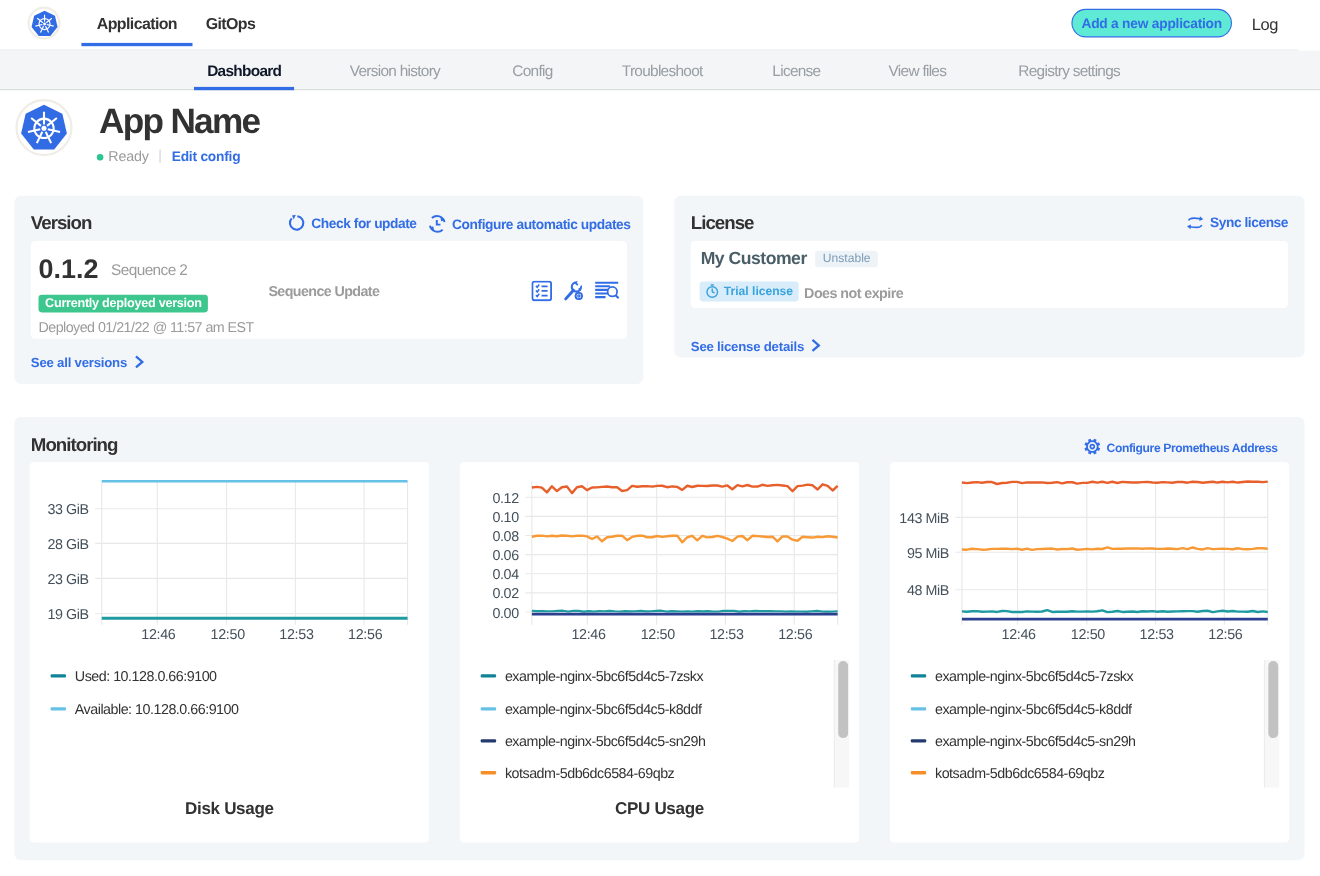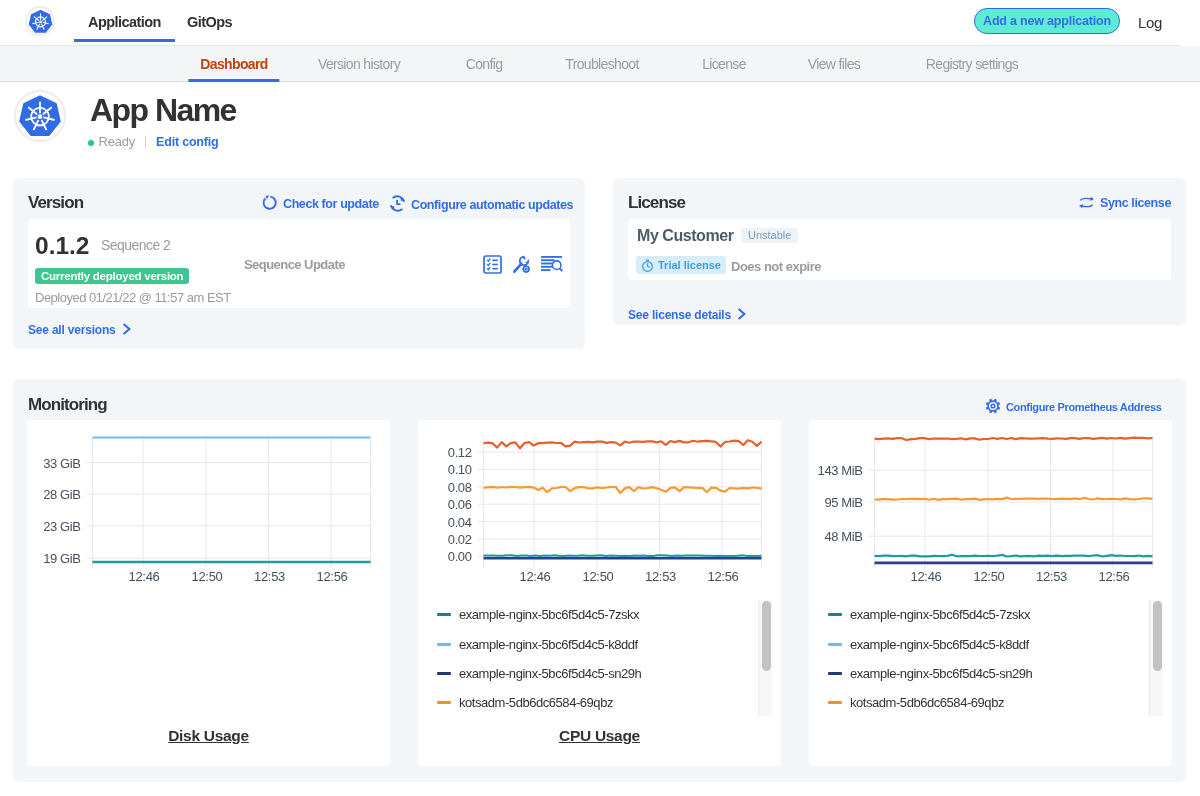--- a/index.html
+++ b/index.html
@@ -12,21 +12,21 @@
   background:#fff; border:2px solid #f0ede6; display:flex; align-items:center; justify-content:center; }
 .navtab { position:absolute; top:0; height:45px; line-height:45px; font-size:14.5px; font-weight:bold; color:#323232; letter-spacing:-0.55px; }
 .navtab.active:after { content:""; position:absolute; left:-14px; right:-14px; bottom:3px; height:3px; background:#326de6; }
 .addbtn { position:absolute; left:974px; top:8px; width:146px; height:26px; border:1px solid #326de6;
   border-radius:13px; color:#326de6; font-weight:bold; font-size:12.5px; text-align:center; line-height:24px; background:#5eead4; letter-spacing:-0.2px; }
 .logout { position:absolute; left:1138px; top:0; height:45px; line-height:45px; font-size:15px; color:#323232; letter-spacing:-0.4px; }
 
 .subnav { position:absolute; left:0; top:46px; width:1200px; height:36px; background:#f3f5f6;
   border-bottom:1px solid #d9dcdd; }
 .stab { position:absolute; top:0; height:36px; line-height:36px; font-size:14px; color:#979da2; transform:translateX(-50%); letter-spacing:-0.65px; white-space:nowrap; }
-.stab.active { color:#c2410c; font-weight:bold;margin-left:12px; }
+.stab.active { color:#0f172a; font-weight:bold; }
 .stab.active:after { content:""; position:absolute; left:-12px; right:-12px; bottom:0; height:3px; background:#326de6; }
 
 .bigring { position:absolute; left:14px; top:90px; width:52px; height:52px; border-radius:50%;
   background:#fff; border:2px solid #f0ede6; display:flex; align-items:center; justify-content:center; }
 .apptitle { position:absolute; left:90px; top:92px; font-size:32px; font-weight:bold; color:#323232; letter-spacing:-1.55px; }
 .statusrow { position:absolute; left:88px; top:133.5px; height:14px; font-size:13px; color:#9b9b9b; letter-spacing:-0.2px; }
 .dot { display:inline-block; width:5.5px; height:5.5px; border-radius:50%; background:#2fc494; margin-right:5px; }
 .vbar { display:inline-block; width:1px; height:12px; background:#d0d0d0; margin:0 10px; vertical-align:-2px; }
 
 .card { position:absolute; background:#f3f6f8; border-radius:6px; }
@@ -52,21 +52,21 @@
 .badge-trial svg { vertical-align:-2.5px; margin-right:4px; }
 .noexpire { position:absolute; left:103px; top:39.5px; font-size:13px; font-weight:bold; color:#9b9b9b; letter-spacing:-0.5px; white-space:nowrap; }
 
 .chartcard { position:absolute; top:41px; width:363px; height:346px; background:#fff; border-radius:4px; }
 .legend { position:absolute; left:0; top:180px; width:363px; height:116px; }
 .lrow { height:29.4px; display:flex; align-items:center; }
 .dash { width:14px; height:3px; border-radius:1px; margin-left:19px; }
 .ltxt { margin-left:8px; font-size:13px; color:#323232; letter-spacing:-0.45px; }
 .sbtrack { position:absolute; right:9px; top:0; width:14px; height:116px; background:#f7f7f7; border-left:1px solid #ececec; }
 .sbthumb { position:absolute; left:2.5px; top:0.5px; width:9px; height:70px; background:#c2c2c2; border-radius:4.5px; }
-.ctitle { position:absolute; left:0; top:307px; width:363px; text-align:center; font-size:15.5px; font-weight:bold; color:#323232; letter-spacing:-0.3px;text-decoration:underline; }
+.ctitle { position:absolute; left:0; top:307px; width:363px; text-align:center; font-size:15.5px; font-weight:bold; color:#323232; letter-spacing:-0.3px; }
 </style></head>
 <body>
 <div class="topnav">
   <div class="logoring">
       <svg width="25" height="25" viewBox="0 0 40 40">
         <polygon points="20.00,1.20 35.17,8.50 38.91,24.92 28.42,38.08 11.58,38.08 1.09,24.92 4.83,8.50" fill="#326ce5"></polygon>
         <circle cx="20" cy="20.6" r="8.0" fill="none" stroke="#fff" stroke-width="1.7"></circle>
         <line x1="20.00" y1="17.40" x2="20.00" y2="7.00" stroke="#fff" stroke-width="1.7"></line>
         <line x1="22.50" y1="18.60" x2="30.63" y2="12.12" stroke="#fff" stroke-width="1.7"></line>
         <line x1="23.12" y1="21.31" x2="33.26" y2="23.63" stroke="#fff" stroke-width="1.7"></line>
@@ -231,20 +231,30 @@
         <text x="53.5" y="79" text-anchor="end" font-family="Liberation Sans,sans-serif" font-size="13" letter-spacing="-0.4" fill="#44515c">28 GiB</text>
         <text x="53.5" y="110.8" text-anchor="end" font-family="Liberation Sans,sans-serif" font-size="13" letter-spacing="-0.4" fill="#44515c">23 GiB</text>
         <text x="53.5" y="143" text-anchor="end" font-family="Liberation Sans,sans-serif" font-size="13" letter-spacing="-0.4" fill="#44515c">19 GiB</text>
         <text x="117" y="161" text-anchor="middle" font-family="Liberation Sans,sans-serif" font-size="13" letter-spacing="-0.3" fill="#44515c">12:46</text>
         <text x="180" y="161" text-anchor="middle" font-family="Liberation Sans,sans-serif" font-size="13" letter-spacing="-0.3" fill="#44515c">12:50</text>
         <text x="242.5" y="161" text-anchor="middle" font-family="Liberation Sans,sans-serif" font-size="13" letter-spacing="-0.3" fill="#44515c">12:53</text>
         <text x="305" y="161" text-anchor="middle" font-family="Liberation Sans,sans-serif" font-size="13" letter-spacing="-0.3" fill="#44515c">12:56</text>
         <polyline points="65.5,17.5 343.5,17.5" stroke="#65c2e6" stroke-width="2.2" fill="none" stroke-linejoin="round"></polyline>
         <polyline points="65.5,142 343.5,142" stroke="#1f9aa0" stroke-width="2.6" fill="none" stroke-linejoin="round"></polyline>
       </svg>
+      <div class="legend">
+        <div class="lrow">
+          <span class="dash" style="background:#108399"></span>
+          <span class="ltxt">Used: 10.128.0.66:9100</span>
+        </div>
+        <div class="lrow">
+          <span class="dash" style="background:#65c2e6"></span>
+          <span class="ltxt">Available: 10.128.0.66:9100</span>
+        </div>
+      </div>
       <div class="ctitle">Disk Usage</div>
     </div>
   <div class="chartcard" style="left:405px">
       <svg width="363" height="166" viewBox="0 0 363 166" fill="none" style="display:block">
         <line x1="59.5" y1="32" x2="343.5" y2="32" stroke="#e8e8e8" stroke-width="1"></line>
         <line x1="59.5" y1="49.4" x2="343.5" y2="49.4" stroke="#e8e8e8" stroke-width="1"></line>
         <line x1="59.5" y1="66.8" x2="343.5" y2="66.8" stroke="#e8e8e8" stroke-width="1"></line>
         <line x1="59.5" y1="84.2" x2="343.5" y2="84.2" stroke="#e8e8e8" stroke-width="1"></line>
         <line x1="59.5" y1="101.6" x2="343.5" y2="101.6" stroke="#e8e8e8" stroke-width="1"></line>
         <line x1="59.5" y1="119" x2="343.5" y2="119" stroke="#e8e8e8" stroke-width="1"></line>

